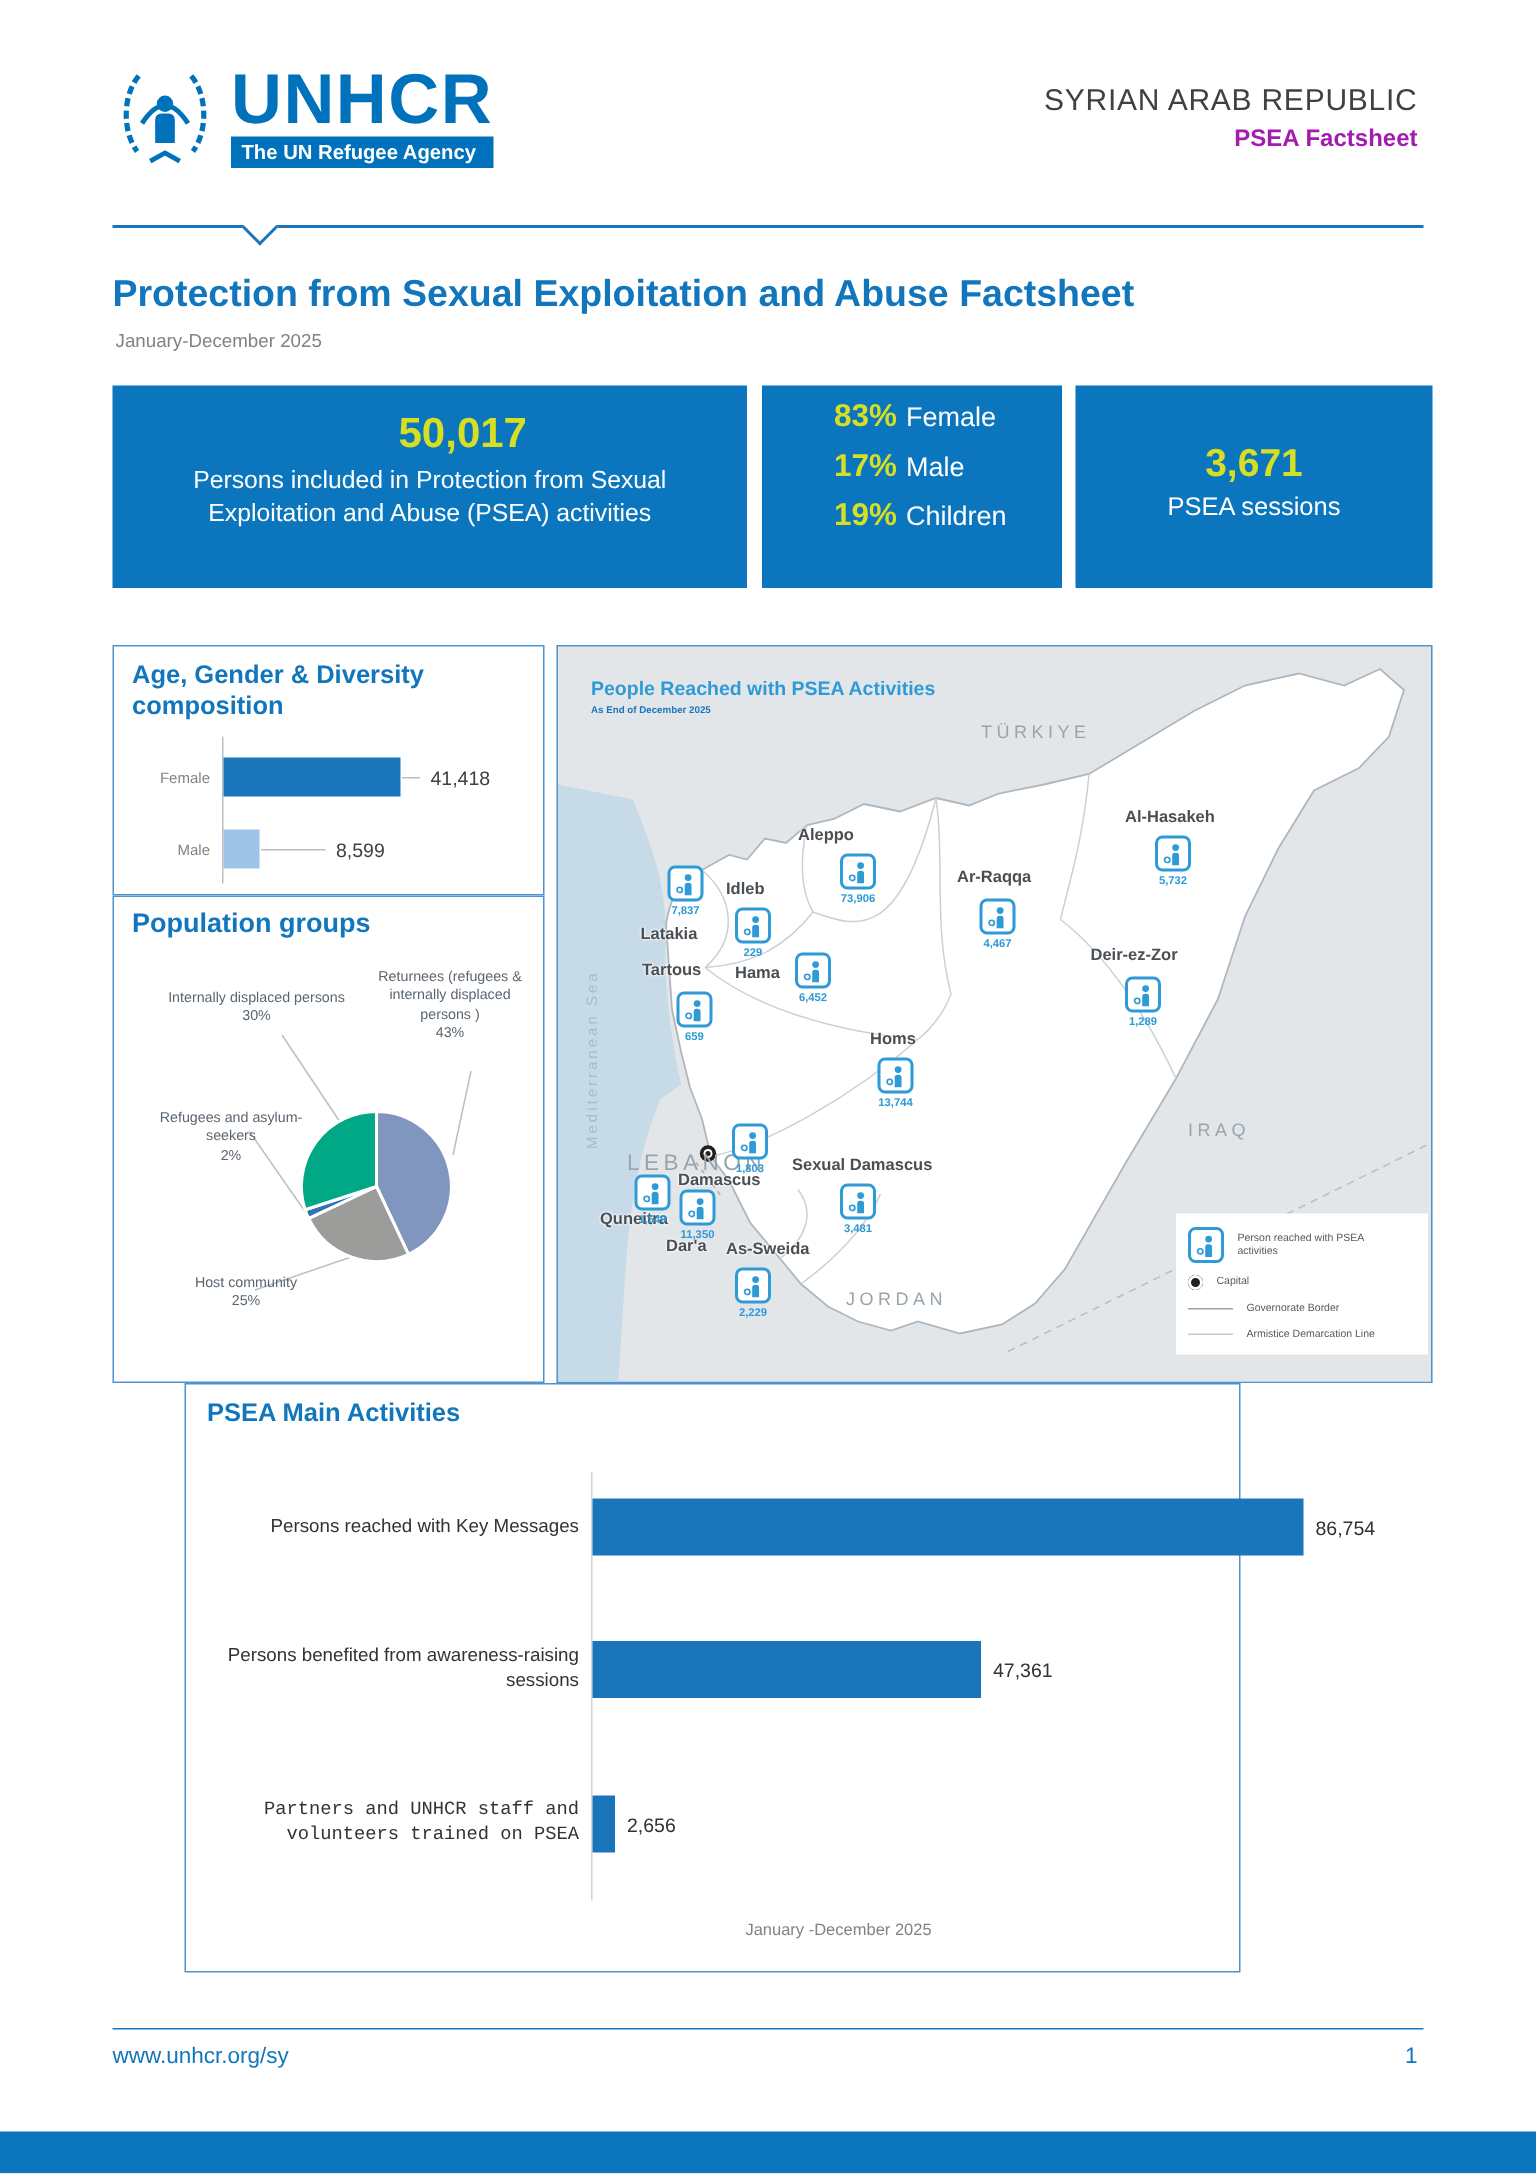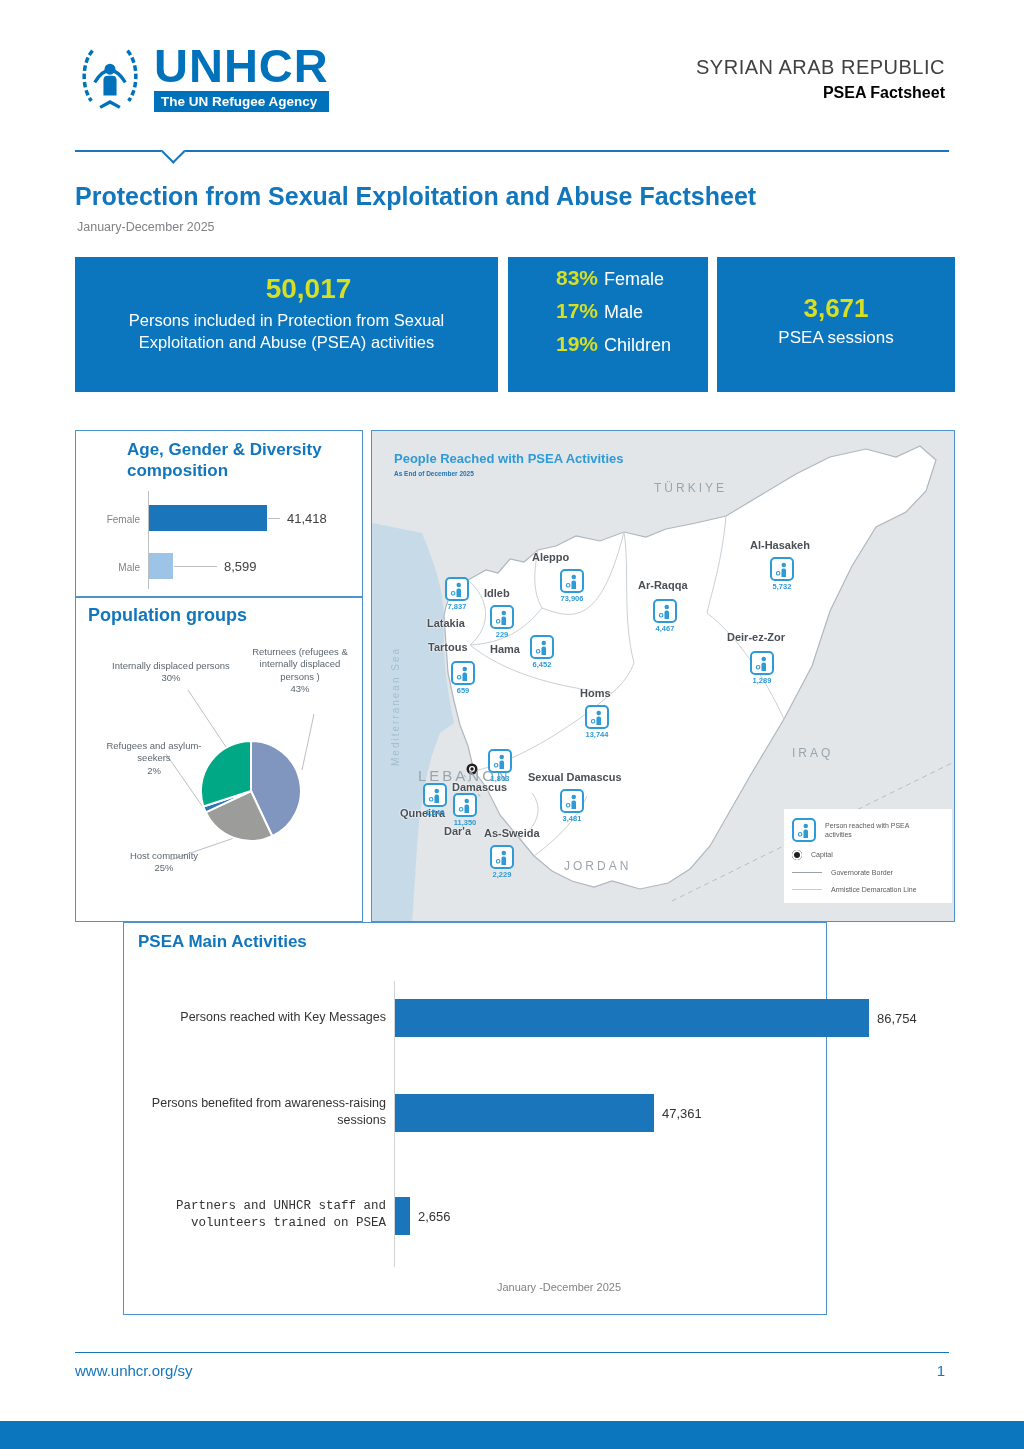--- a/index.html
+++ b/index.html
@@ -4,21 +4,21 @@
 <style>
   html,body{margin:0;padding:0;background:#fff;}
   #page{position:relative;width:1024px;height:1449px;background:#fff;
         font-family:"Liberation Sans",sans-serif;overflow:hidden;}
   
   .logo{position:absolute;left:75px;top:44px;display:flex;gap:9px;align-items:flex-start;}
   .logo-word{font-size:47px;font-weight:800;color:#0072BC;line-height:0.95;letter-spacing:1px;}
   .logo-tag{background:#0072BC;color:#fff;font-size:13.5px;font-weight:700;padding:3px 7px;margin-top:2px;white-space:nowrap;}
   .hdr-right{position:absolute;right:79px;top:56px;text-align:right;}
   .hdr-country{font-size:20px;color:#414042;letter-spacing:0.5px;}
-  .hdr-sub{font-size:16px;color:#000000;font-weight:600;margin-top:5px;}
+  .hdr-sub{font-size:16px;color:#a21caf;font-weight:600;margin-top:5px;}
   .rule{position:absolute;left:75px;top:150px;width:874px;border-top:2px solid #1B75BB;}
   .notch{position:absolute;left:82px;top:-1px;width:15px;height:15px;background:#fff;
          border-right:2px solid #1B75BB;border-bottom:2px solid #1B75BB;transform:rotate(45deg) translateY(-11px);}
   .page-title{position:absolute;left:75px;top:182px;font-size:25px;font-weight:800;color:#1276BC;}
   .page-period{position:absolute;left:77px;top:220px;font-size:12.5px;color:#808285;}
   
   .sbox{position:absolute;top:257px;height:135px;background:#0B76BE;color:#fff;text-align:center;}
   .sval{color:#D7DF23;font-weight:800;}
   .sbox1{left:75px;width:423px;}
   .sbox1 .sval{font-size:28px;margin-top:16px;padding-left:44px;}
@@ -116,21 +116,21 @@
     <div class="srow"><span class="sval">83%</span><span>Female</span></div>
     <div class="srow"><span class="sval">17%</span><span>Male</span></div>
     <div class="srow"><span class="sval">19%</span><span>Children</span></div>
   </div>
   <div class="sbox sbox3">
     <div class="sval">3,671</div>
     <div class="slab">PSEA sessions</div>
   </div>
 
   <div class="panel" style="left:75px;top:430px;width:288px;height:167px;">
-    <div class="ptitle" style="position:absolute;left:12px;top:8px;margin-left:39px;">
+    <div class="ptitle" style="position:absolute;left:12px;top:8px;">
       <span>Age, Gender &amp; Diversity</span><br><span>composition</span>
     </div>
     <div class="axv" style="left:72px;top:60px;width:1px;height:98px;"></div>
     <div class="aglab" style="left:6px;top:83px;">Female</div>
     <div class="agbar" style="left:73px;top:74px;width:118px;background:#1B75BB;"></div>
     <div class="agline" style="left:192px;top:87px;width:12px;"></div>
     <div class="agval" style="left:211px;top:80px;">41,418</div>
     <div class="aglab" style="left:6px;top:131px;">Male</div>
     <div class="agbar" style="left:73px;top:122px;width:24px;background:#9DC3E6;"></div>
     <div class="agline" style="left:98px;top:135px;width:43px;"></div>

